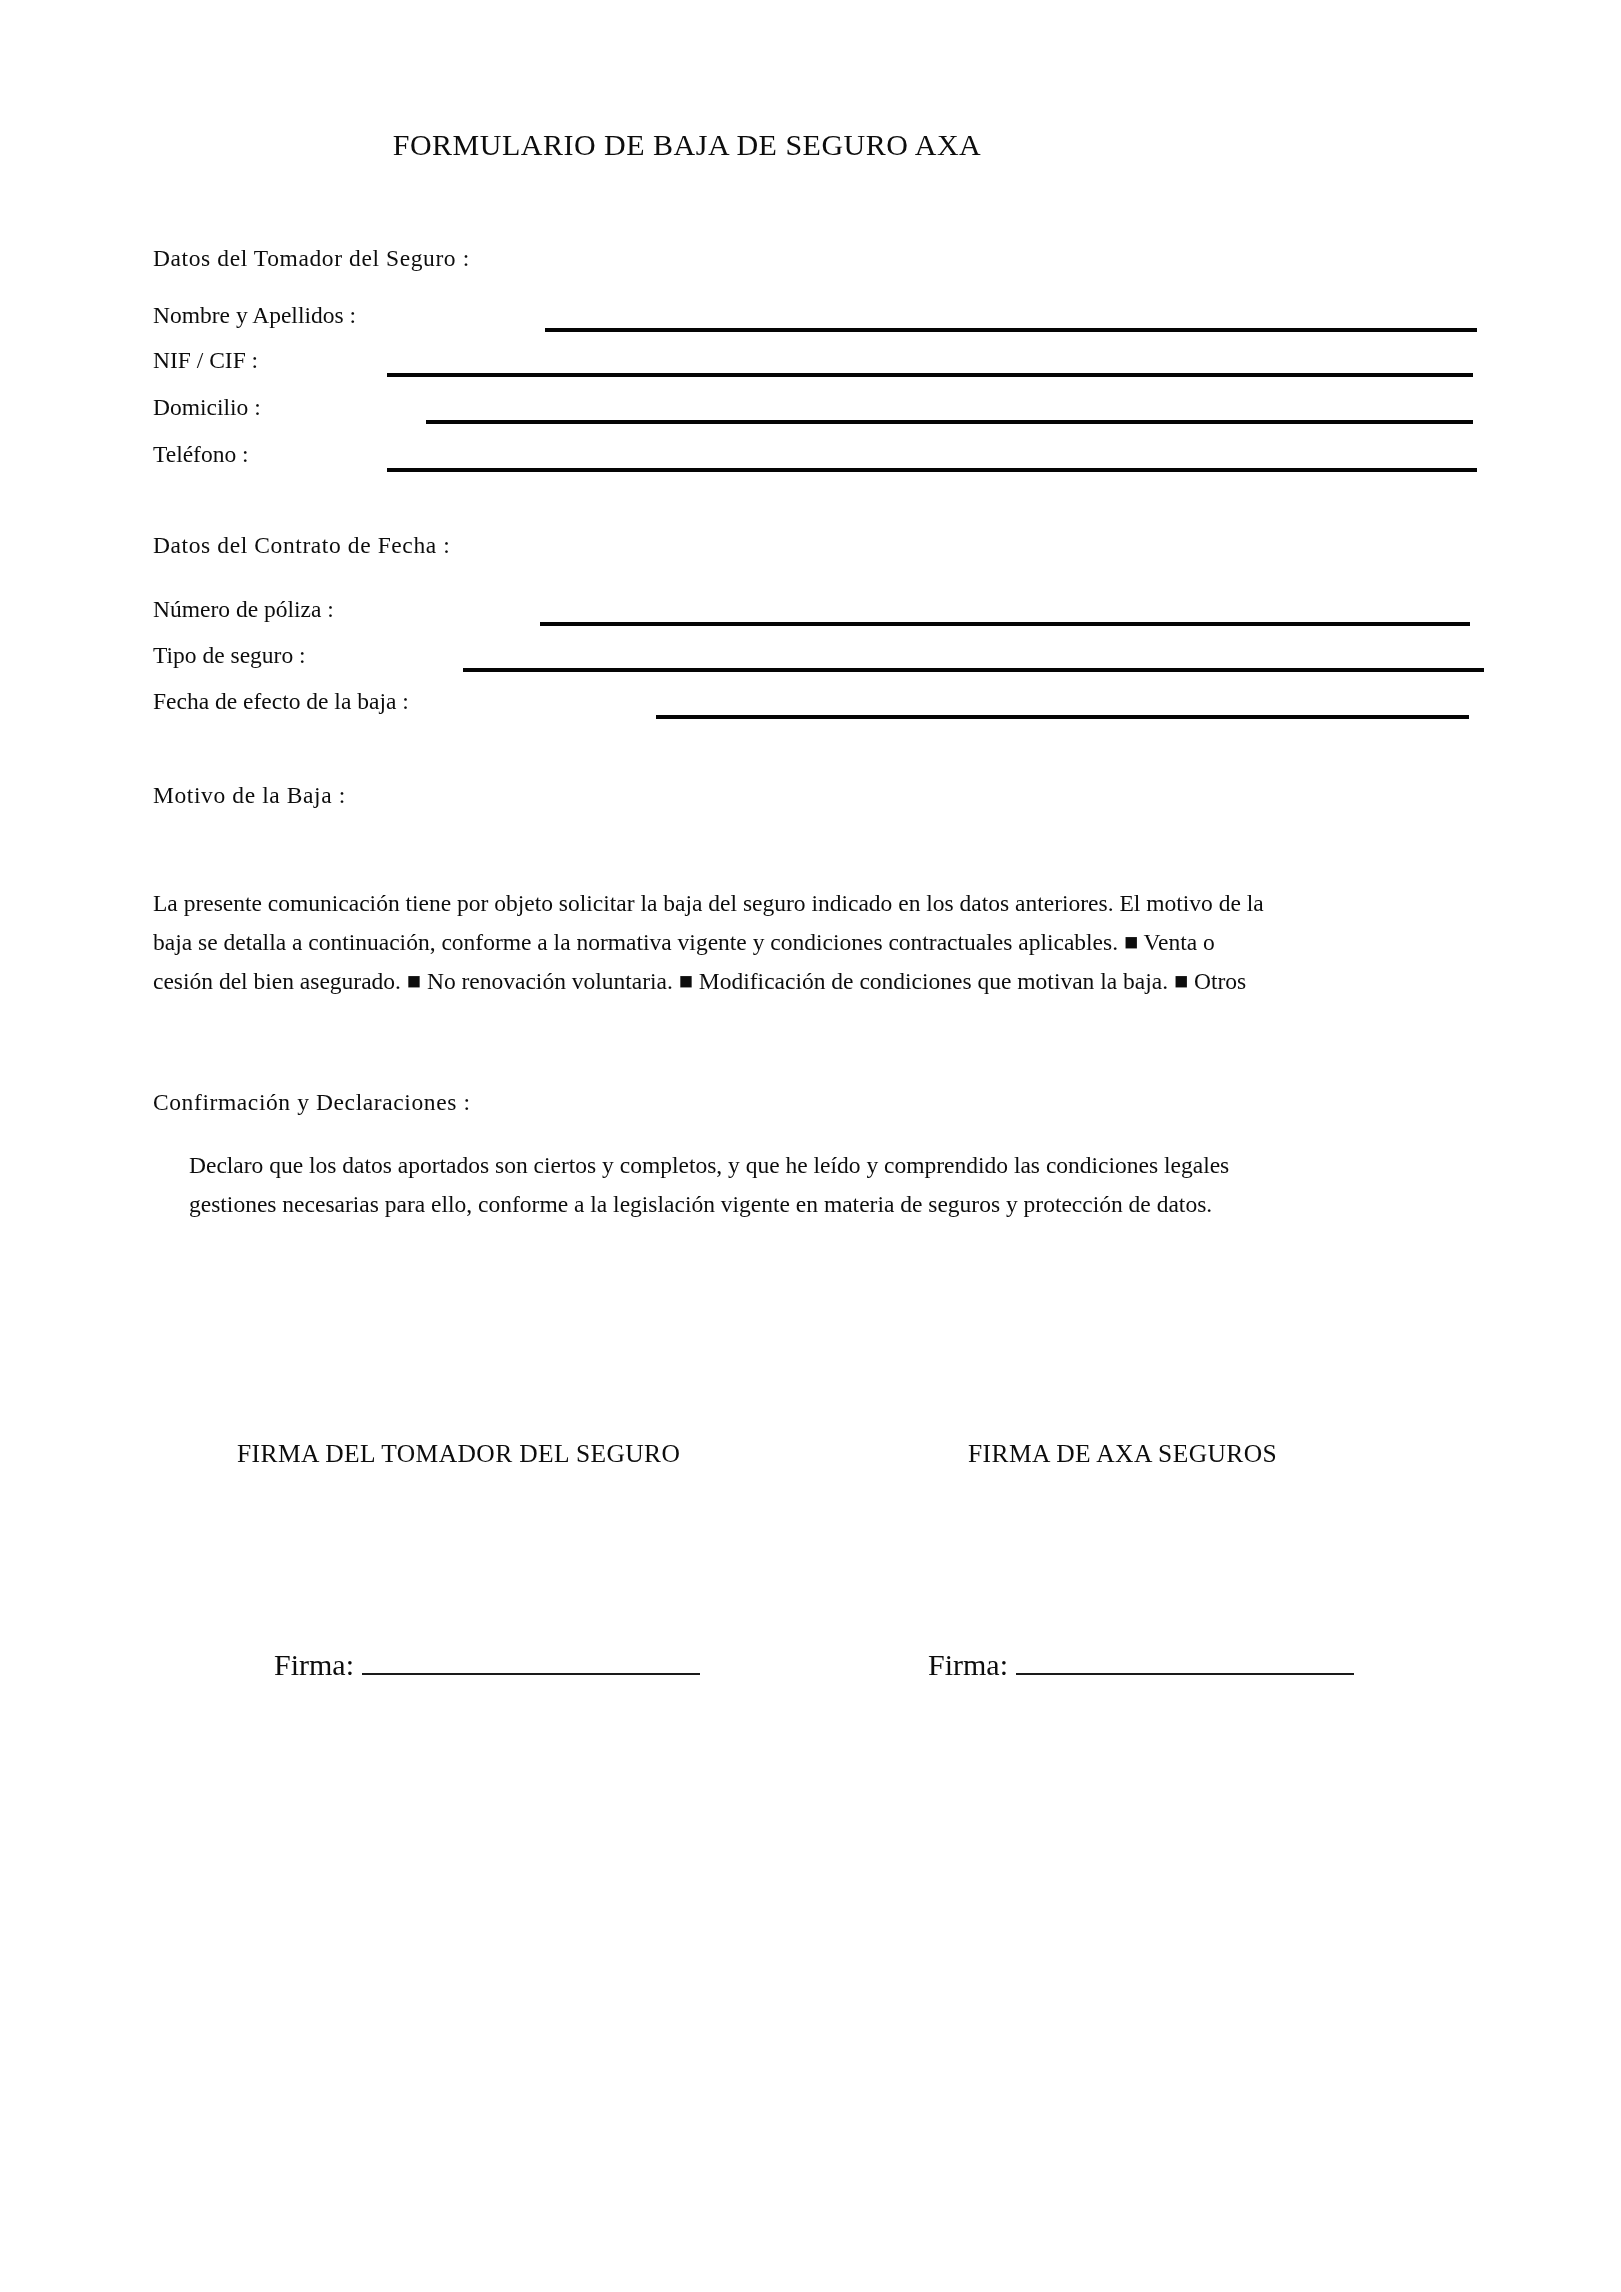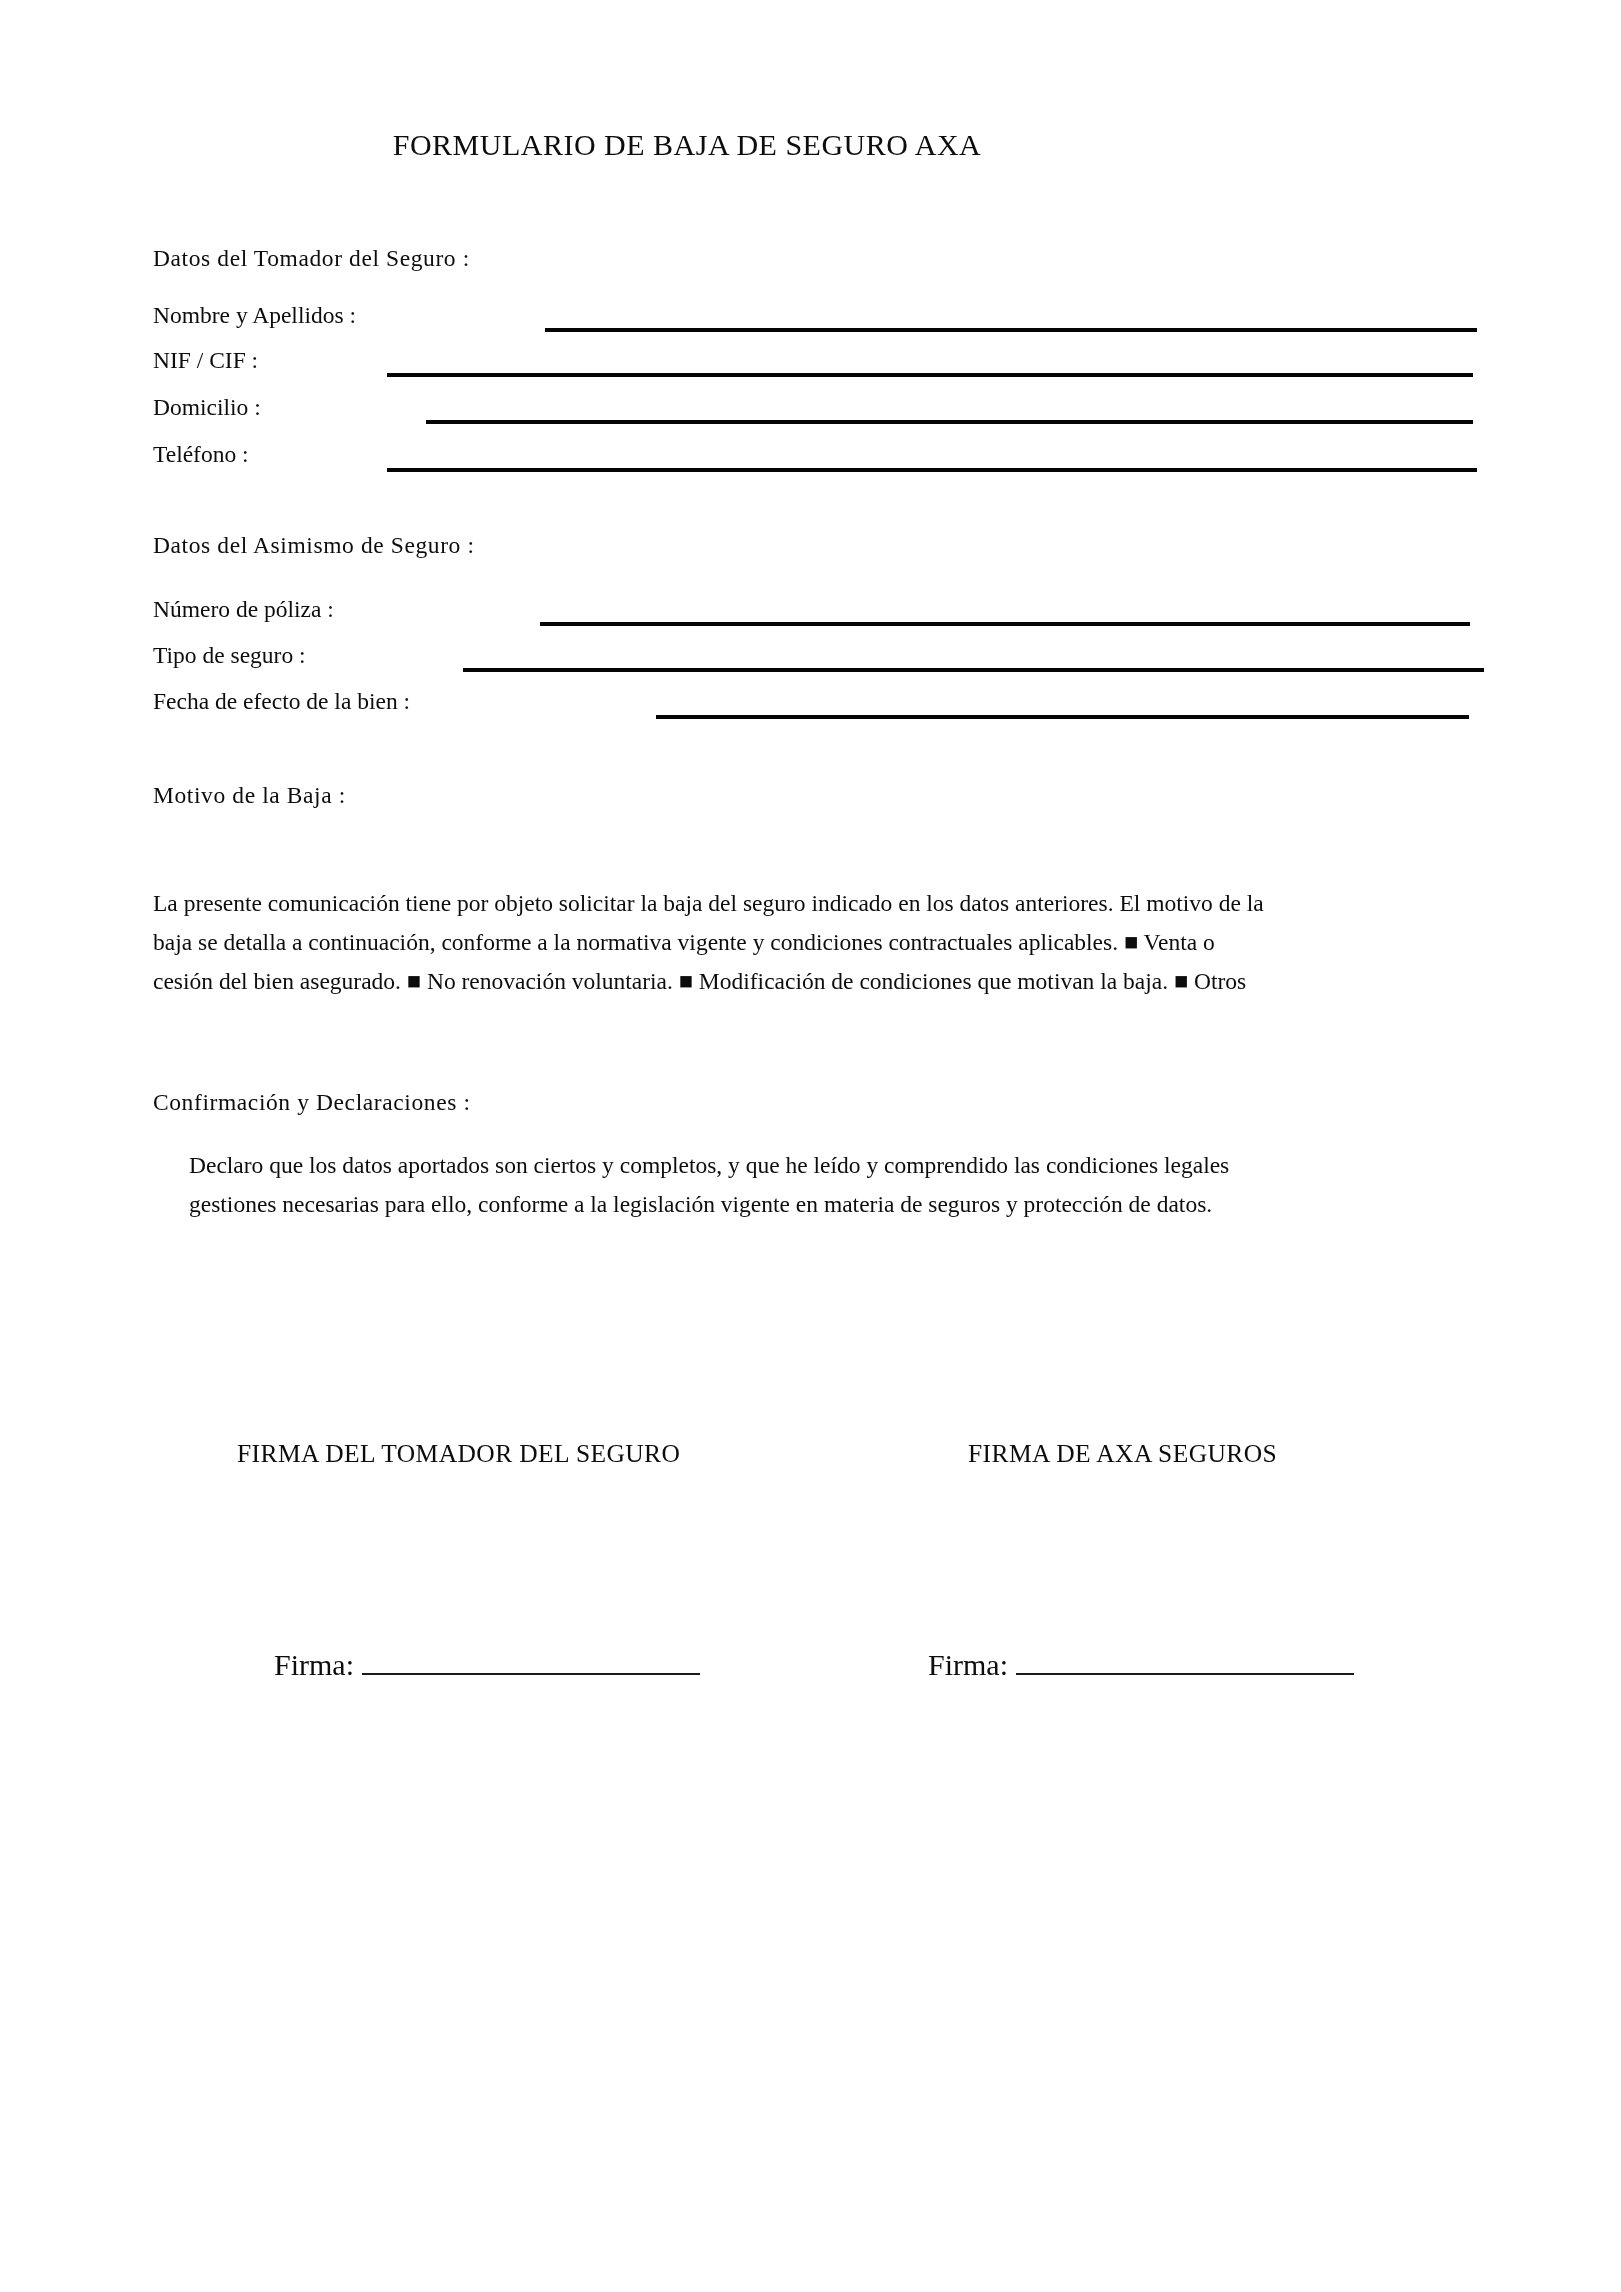--- a/index.html
+++ b/index.html
@@ -50,29 +50,29 @@
 
 <div class="abs label" style="top:346px;">NIF / CIF :</div>
 <div class="abs fline" style="top:373px;left:387px;width:1086px;"></div>
 
 <div class="abs label" style="top:393px;">Domicilio :</div>
 <div class="abs fline" style="top:420px;left:426px;width:1047px;"></div>
 
 <div class="abs label" style="top:440px;">Teléfono :</div>
 <div class="abs fline" style="top:468px;left:387px;width:1090px;"></div>
 
-<div class="abs heading" style="top:531px;">Datos del Asimismo de Seguro :</div>
+<div class="abs heading" style="top:531px;">Datos del Contrato de Fecha :</div>
 
 <div class="abs label" style="top:595px;">Número de póliza :</div>
 <div class="abs fline" style="top:622px;left:540px;width:930px;"></div>
 
 <div class="abs label" style="top:641px;">Tipo de seguro :</div>
 <div class="abs fline" style="top:668px;left:463px;width:1021px;"></div>
 
-<div class="abs label" style="top:687px;">Fecha de efecto de la bien :</div>
+<div class="abs label" style="top:687px;">Fecha de efecto de la baja :</div>
 <div class="abs fline" style="top:715px;left:656px;width:813px;"></div>
 
 <div class="abs heading" style="top:781px;">Motivo de la Baja :</div>
 
 <div class="abs para" style="top:884px;">
   <div class="pline">La presente comunicación tiene por objeto solicitar la baja del seguro indicado en los datos anteriores. El motivo de la</div>
   <div class="pline">baja se detalla a continuación, conforme a la normativa vigente y condiciones contractuales aplicables. ■ Venta o</div>
   <div class="pline">cesión del bien asegurado. ■ No renovación voluntaria. ■ Modificación de condiciones que motivan la baja. ■ Otros</div>
 </div>
 

